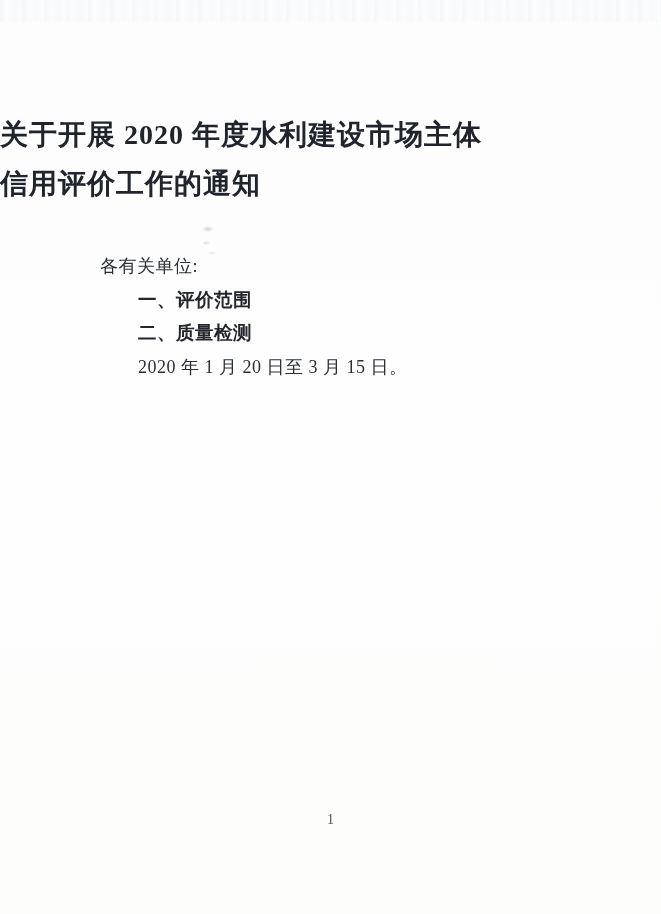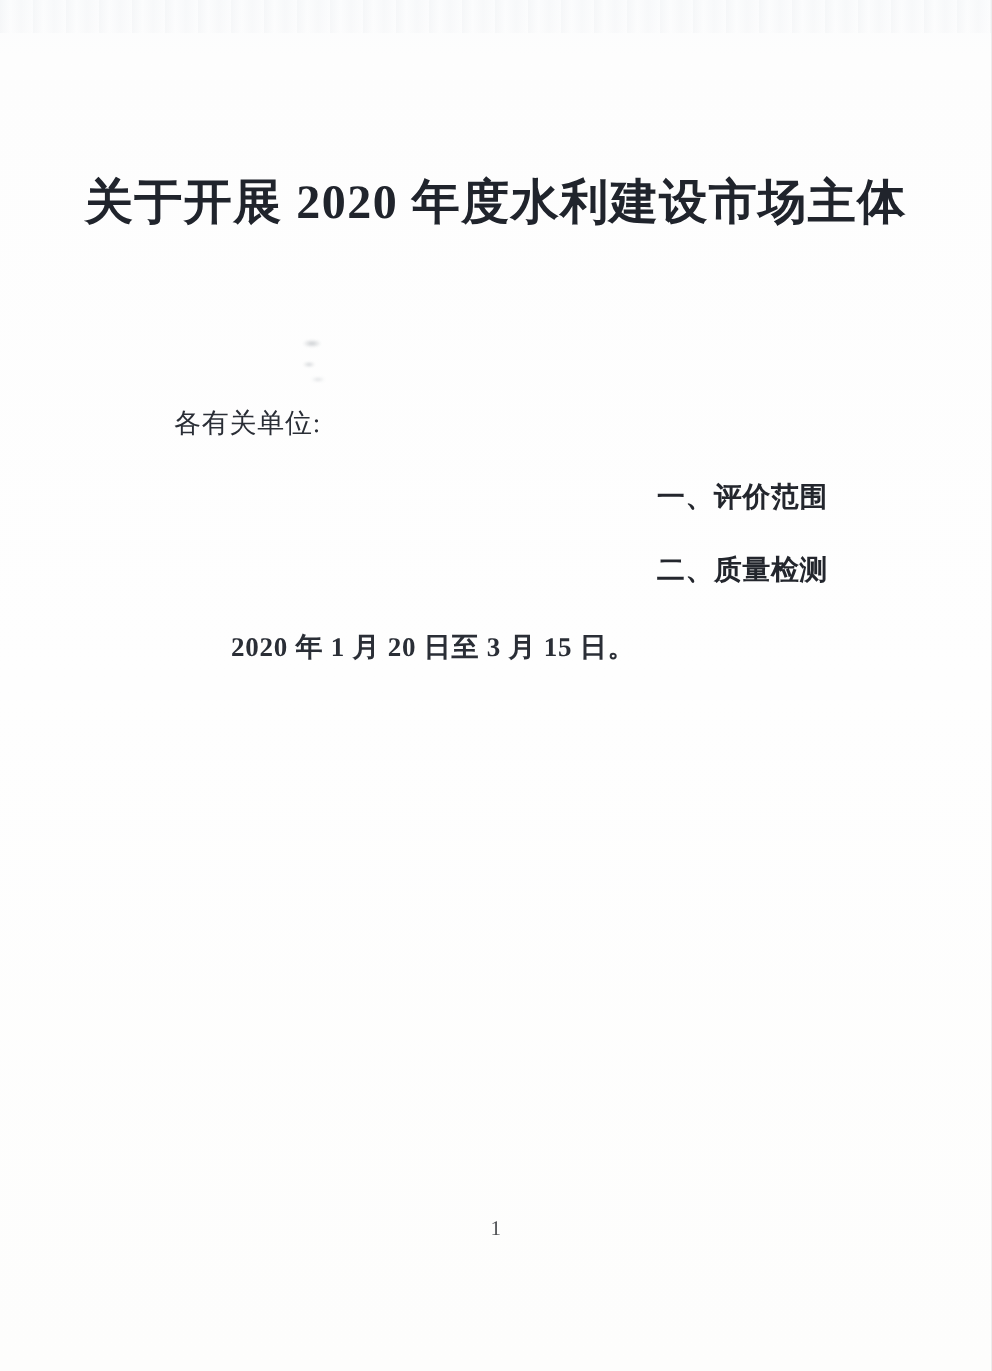--- a/index.html
+++ b/index.html
@@ -33,78 +33,78 @@
     background:
       radial-gradient(ellipse 9px 4px at 12px 8px, rgba(110,118,128,0.35), rgba(255,255,255,0) 70%),
       radial-gradient(ellipse 6px 3px at 10px 22px, rgba(120,128,138,0.30), rgba(255,255,255,0) 70%),
       radial-gradient(ellipse 7px 3px at 16px 32px, rgba(130,138,146,0.22), rgba(255,255,255,0) 70%);
     filter: blur(0.6px);
   }
   .title-block {
     position: absolute;
     left: 0; right: 0;
     top: 110px;
-    text-align: center;
+    text-align: left;
     font-weight: 700;
-    font-size: 32px;
+    font-size: 28px;
     line-height: 49px;
     color: #20242c;
     letter-spacing: 1px;
   }
   .body-block {
     position: absolute;
     left: 100px;
     top: 250px;
     width: 468px;
     font-size: 18px;
     line-height: 33.5px;
     color: #2a2e36;
     letter-spacing: 0.5px;
     text-align: justify;
     text-justify: inter-character;
   }
   .body-block p {
-    margin: 16px;
+    margin: 0;
   }
   .indent {
     text-indent: 38px;
   }
   .section-heading {
     margin: 0;
     text-indent: 38px;
     font-family: Liberation Serif, serif;
     font-weight: 700;
     font-size: 18.5px;
     line-height: 33.5px;
     color: #23262d;
-    text-align: right;
+    text-align: left;
   }
   .date-line {
     text-align: left;
-    font-weight: bold;
   }
   .page-number {
     position: absolute;
     left: 0; right: 0;
     top: 812px;
     text-align: center;
     font-size: 14px;
     color: #4d4f52;
     font-family: "Liberation Serif", "DejaVu Serif", serif;
   }
 </style>
 </head>
 <body>
 
 <div class="page">
 
   <div class="scan-noise-top"></div>
 
   <div class="title-block">
     <div>关于开展 2020 年度水利建设市场主体</div>
+    <div>信用评价工作的通知</div>
   </div>
 
   <div class="smudge"></div>
 
   <div class="body-block">
     <p>各有关单位:</p>
     <p class="section-heading">一、评价范围</p>
     <p class="section-heading">二、质量检测</p>
     <p class="indent date-line">2020 年 1 月 20 日至 3 月 15 日。</p>
   </div>

